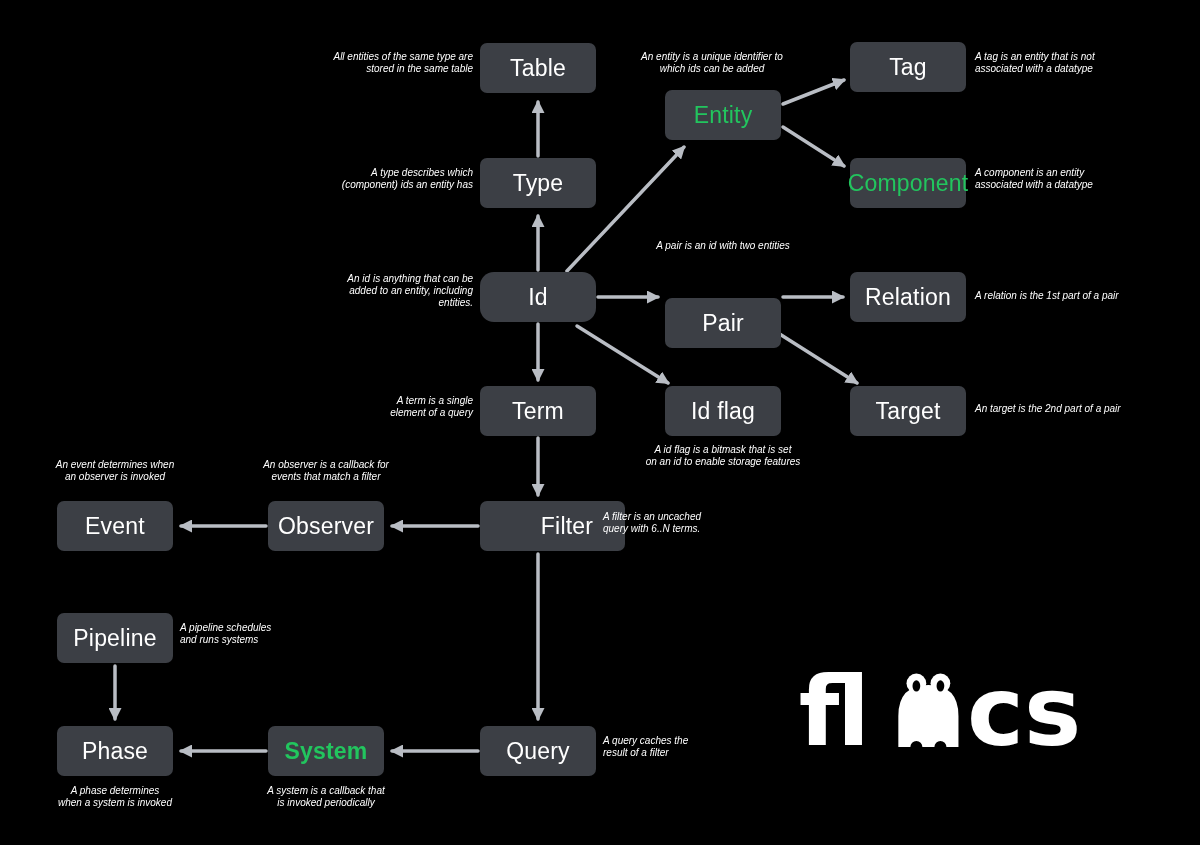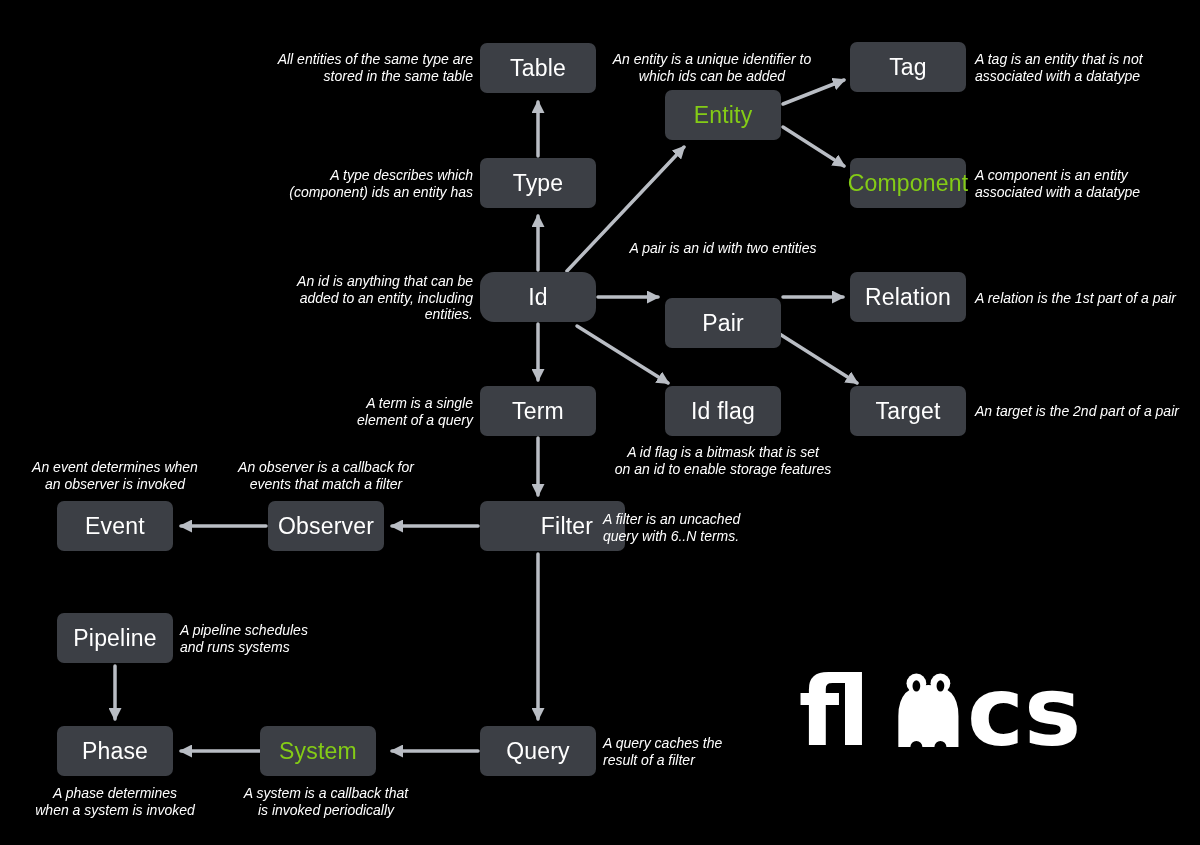--- a/index.html
+++ b/index.html
@@ -30,27 +30,27 @@
     background: #3c3f45;
     border-radius: 7px;
     display: flex;
     align-items: center;
     justify-content: center;
     color: #ffffff;
     font-size: 23px;
     letter-spacing: 0.2px;
   }
   .node.accent {
-    color: #84cc16;
+    color: #22c55e;
   }
   .annotation {
     position: absolute;
     color: #ffffff;
     font-style: italic;
-    font-size: 14px;
+    font-size: 10px;
     line-height: 1.18;
     white-space: pre-line;
   }
   .logo {
     position: absolute;
     left: 797px;
     top: 650px;
     width: 292px;
     height: 126px;
   }
@@ -96,21 +96,21 @@
   <div class="node" style="left:665px; top:272px;margin-top:26px;">Pair</div>
   <div class="node" style="left:850px; top:272px;">Relation</div>
   <div class="node" style="left:480px; top:386px;">Term</div>
   <div class="node" style="left:665px; top:386px;">Id flag</div>
   <div class="node" style="left:850px; top:386px;">Target</div>
   <div class="node" style="left:480px; top:501px;padding-left:29px;">Filter</div>
   <div class="node" style="left:268px; top:501px;">Observer</div>
   <div class="node" style="left:57px;  top:501px;">Event</div>
   <div class="node" style="left:57px;  top:613px;">Pipeline</div>
   <div class="node" style="left:57px;  top:726px;">Phase</div>
-  <div class="node accent" style="left:260px; top:726px;">System</div>
+  <div class="node accent" style="left:268px; top:726px;font-weight:bold;">System</div>
   <div class="node" style="left:480px; top:726px;">Query</div>
 
   <div class="annotation" style="left:263px; top:51px;  width:210px; text-align:right;">All entities of the same type are
 stored in the same table</div>
   <div class="annotation" style="left:587px; top:51px;  width:250px; text-align:center;">An entity is a unique identifier to
 which ids can be added</div>
   <div class="annotation" style="left:975px; top:51px;  width:210px; text-align:left;">A tag is an entity that is not
 associated with a datatype</div>
   <div class="annotation" style="left:975px; top:167px; width:210px; text-align:left;">A component is an entity
 associated with a datatype</div>

